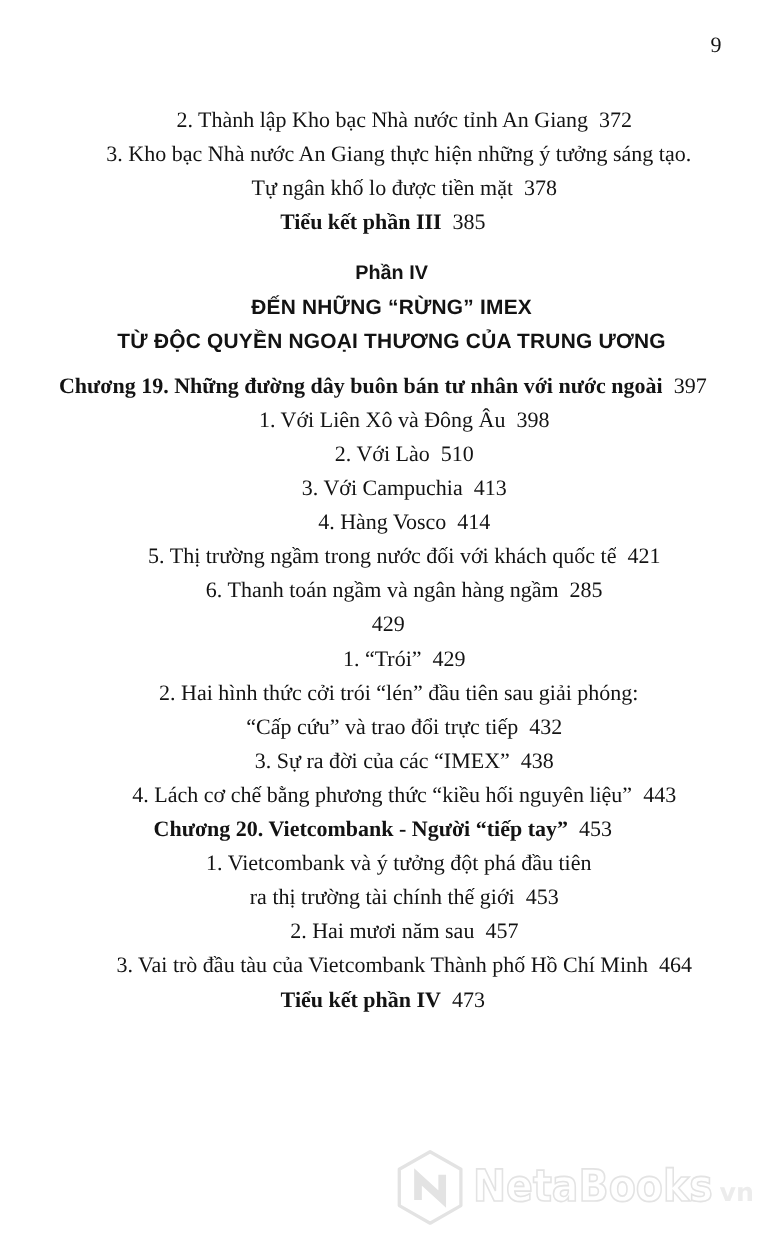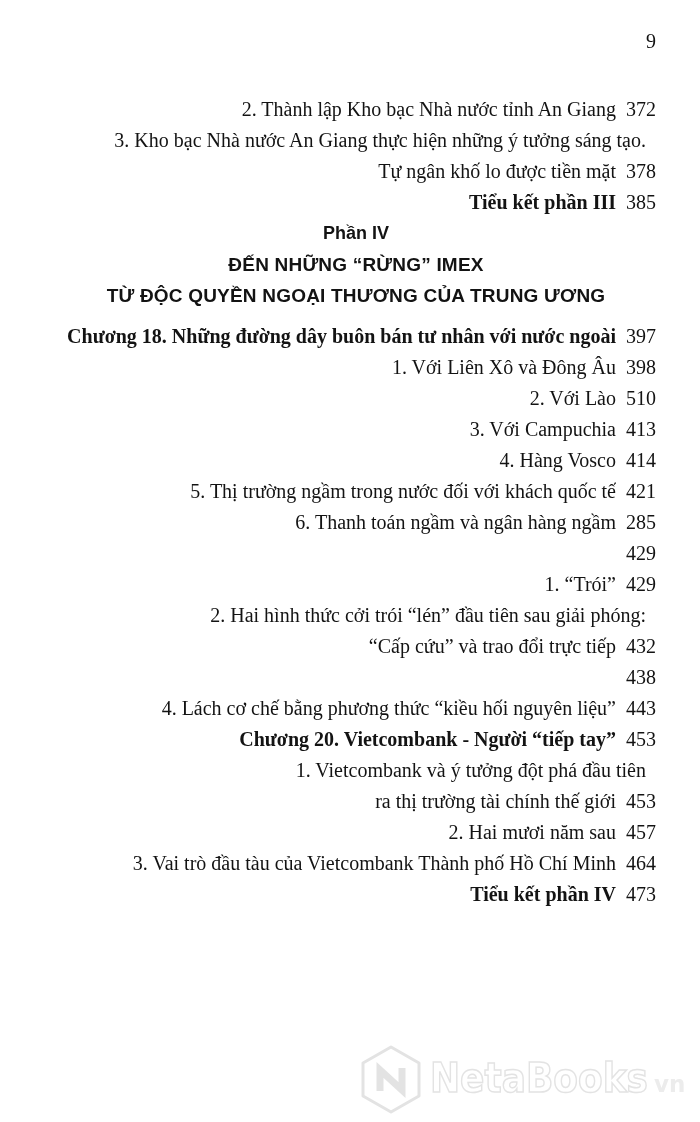--- a/index.html
+++ b/index.html
@@ -10,29 +10,29 @@
     color:#131313;
   }
   .page-num-top{
     position:absolute;top:30px;right:44px;
     font-size:20px;line-height:22px;
   }
   .toc{
     position:absolute;top:94px;left:40px;width:616px;
   }
   .row{
-    display:flex;justify-content:flex-end;align-items:baseline;
+    display:flex;justify-content:center;align-items:baseline;
     height:31px;line-height:31px;font-size:20px;white-space:nowrap;
   }
   .row .t{overflow:hidden;}
   .row .p{font-weight:normal;padding-left:10px;}
   .row.item .t, .row.cont .t{padding-left:39px;}
   .row.chapter .t, .row.summary .t{font-weight:bold;}
   .part-heading{
-    text-align:center;margin-bottom:10px;padding-left:16px;
+    text-align:center;margin-top:15px;margin-bottom:10px;padding-left:16px;
     font-family:"Liberation Sans","DejaVu Sans",sans-serif;font-weight:bold;
   }
   .part-heading .kicker{font-size:18px;line-height:31px;}
   .part-heading .title{font-size:19px;line-height:31px;letter-spacing:.2px;}
   .watermark{
     position:absolute;left:358px;top:1044px;width:338px;height:72px;
   }
 </style>
 </head>
 <body>
@@ -58,21 +58,21 @@
     <span class="p">385</span>
   </div>
 
   <div class="part-heading">
     <div class="kicker">Phần IV</div>
     <div class="title">ĐẾN NHỮNG “RỪNG” IMEX</div>
     <div class="title">TỪ ĐỘC QUYỀN NGOẠI THƯƠNG CỦA TRUNG ƯƠNG</div>
   </div>
 
   <div class="row chapter">
-    <span class="t">Chương 18. Những đường dây buôn bán tư nhân với nước ngoài</span>
+    <span class="t">Chương 19. Những đường dây buôn bán tư nhân với nước ngoài</span>
     <span class="p">397</span>
   </div>
   <div class="row item">
     <span class="t">1. Với Liên Xô và Đông Âu</span>
     <span class="p">398</span>
   </div>
   <div class="row item">
     <span class="t">2. Với Lào</span>
     <span class="p">510</span>
   </div>
@@ -101,20 +101,21 @@
   </div>
   <div class="row item">
     <span class="t">2. Hai hình thức cởi trói “lén” đầu tiên sau giải phóng:</span>
     <span class="p"></span>
   </div>
   <div class="row cont">
     <span class="t">“Cấp cứu” và trao đổi trực tiếp</span>
     <span class="p">432</span>
   </div>
   <div class="row item">
+    <span class="t">3. Sự ra đời của các “IMEX”</span>
     <span class="p">438</span>
   </div>
   <div class="row item">
     <span class="t">4. Lách cơ chế bằng phương thức “kiều hối nguyên liệu”</span>
     <span class="p">443</span>
   </div>
   <div class="row chapter">
     <span class="t">Chương 20. Vietcombank - Người “tiếp tay”</span>
     <span class="p">453</span>
   </div>

